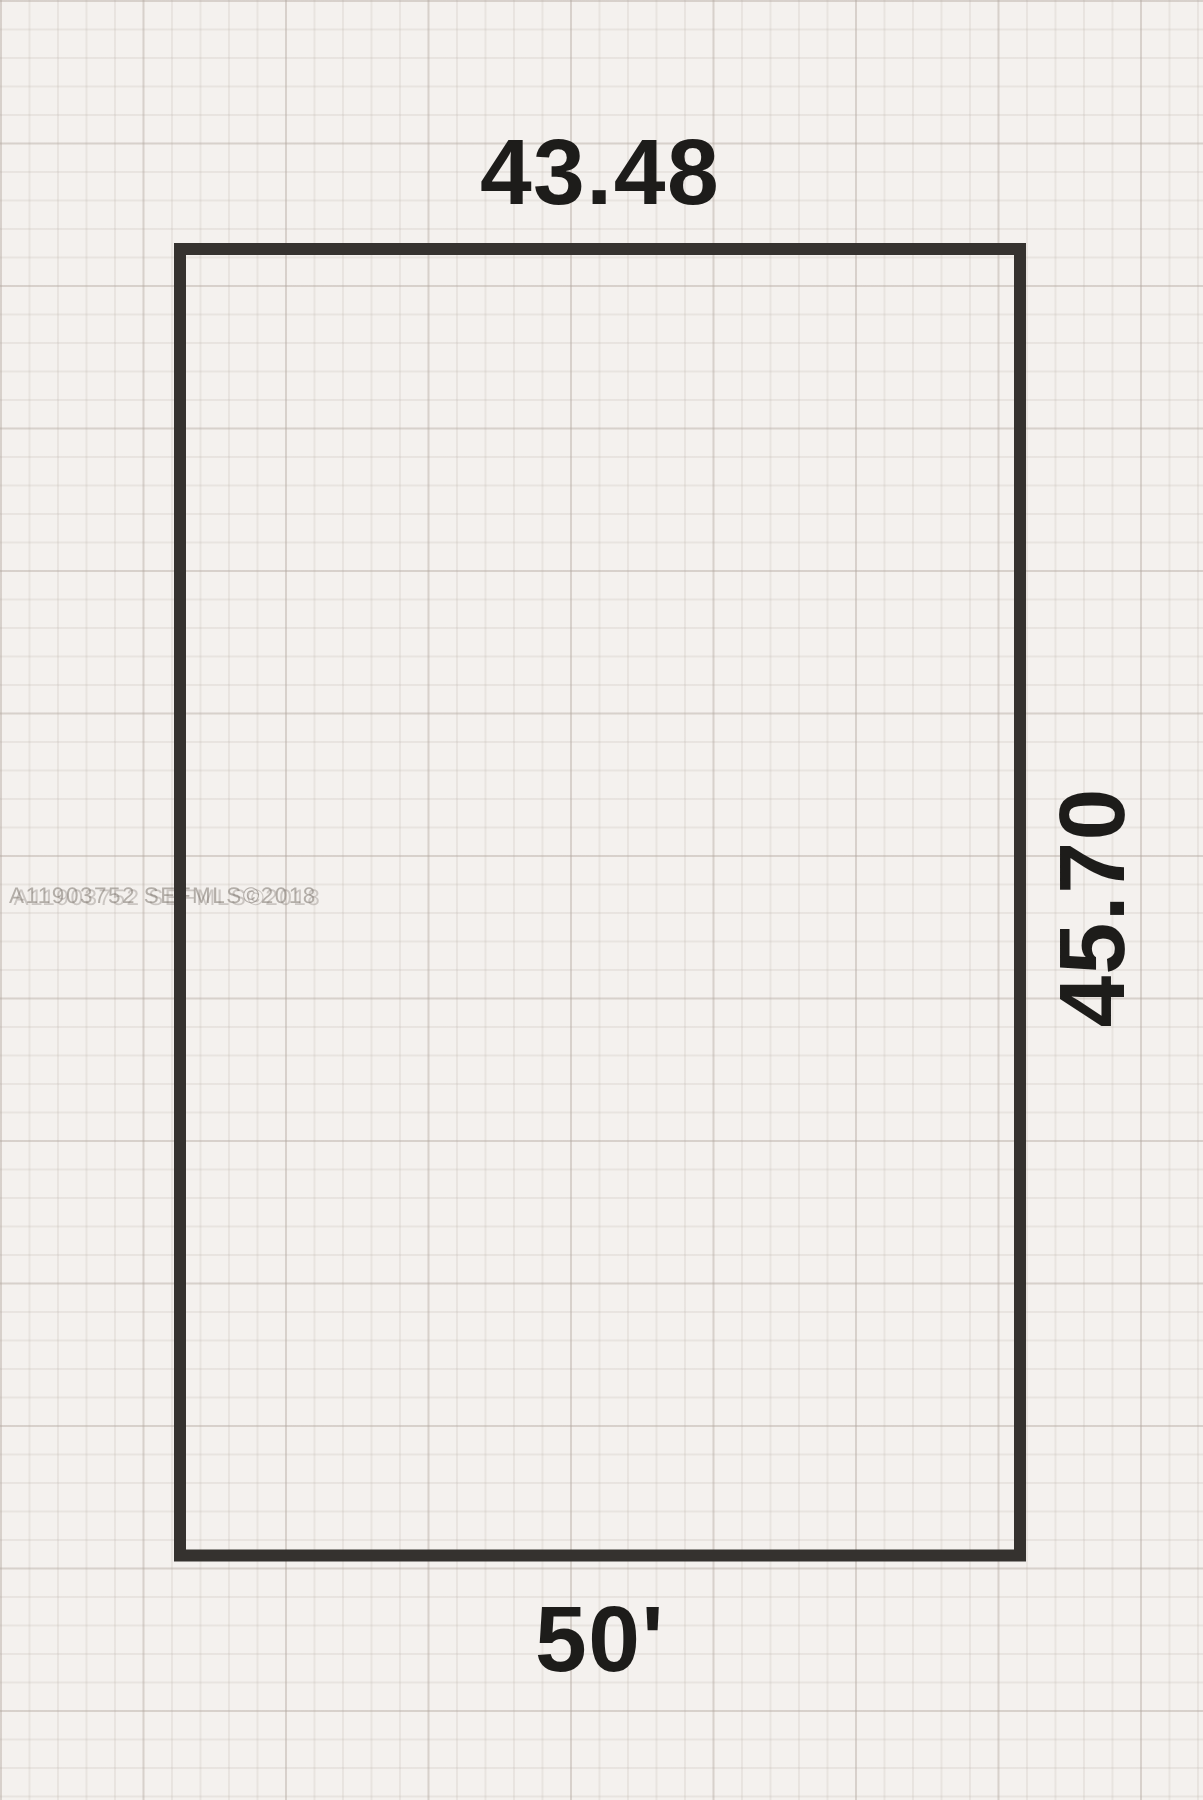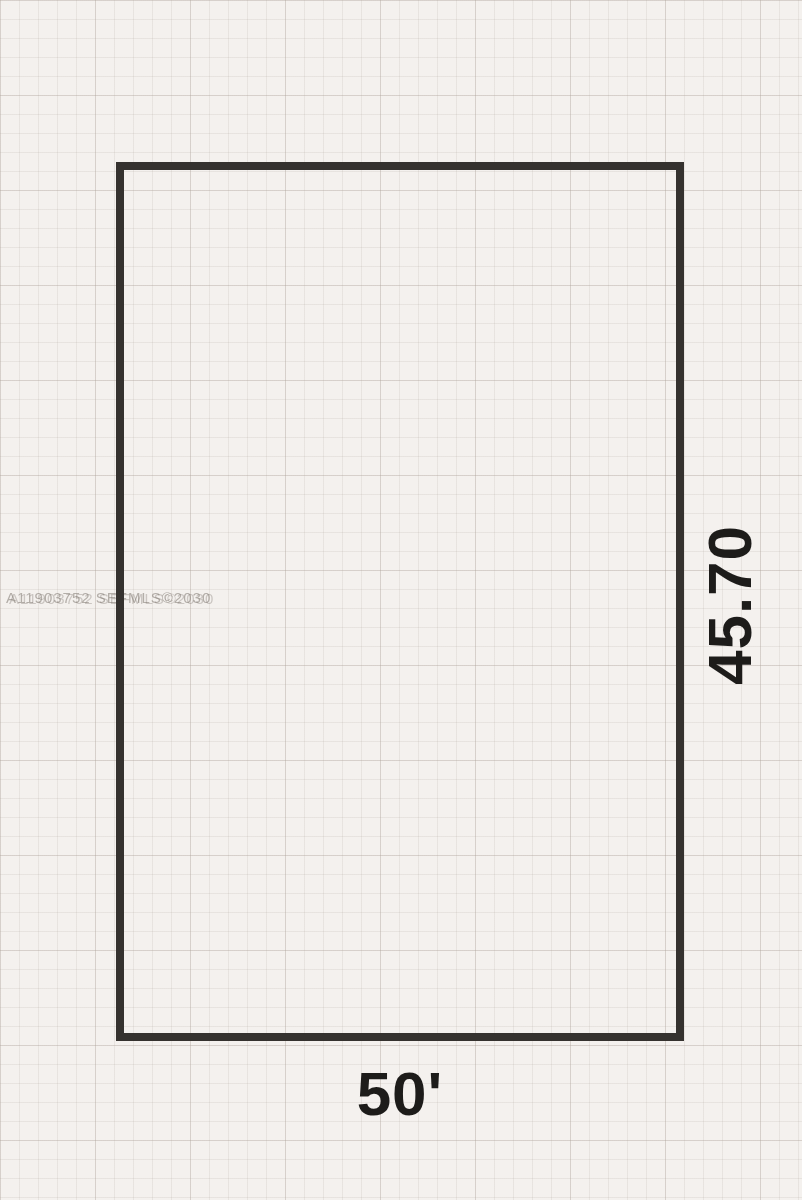--- a/index.html
+++ b/index.html
@@ -78,22 +78,23 @@
     text-shadow: 3px 1px 0 rgba(125, 118, 111, 0.35);
     z-index: 1;
     white-space: nowrap;
   }
 </style>
 </head>
 <body>
 
 <div class="sheet">
 
-  <span class="watermark">A11903752 SEFMLS©2030</span>
+  <span class="watermark">A11903752 SEFMLS©2018</span>
 
   <div class="lot-rect"></div>
 
+  <div class="dim-label dim-top">43.48</div>
 
   <div class="dim-label dim-right">45.70</div>
 
   <div class="dim-label dim-bottom">50'</div>
 
 </div>
 
 </body></html>

